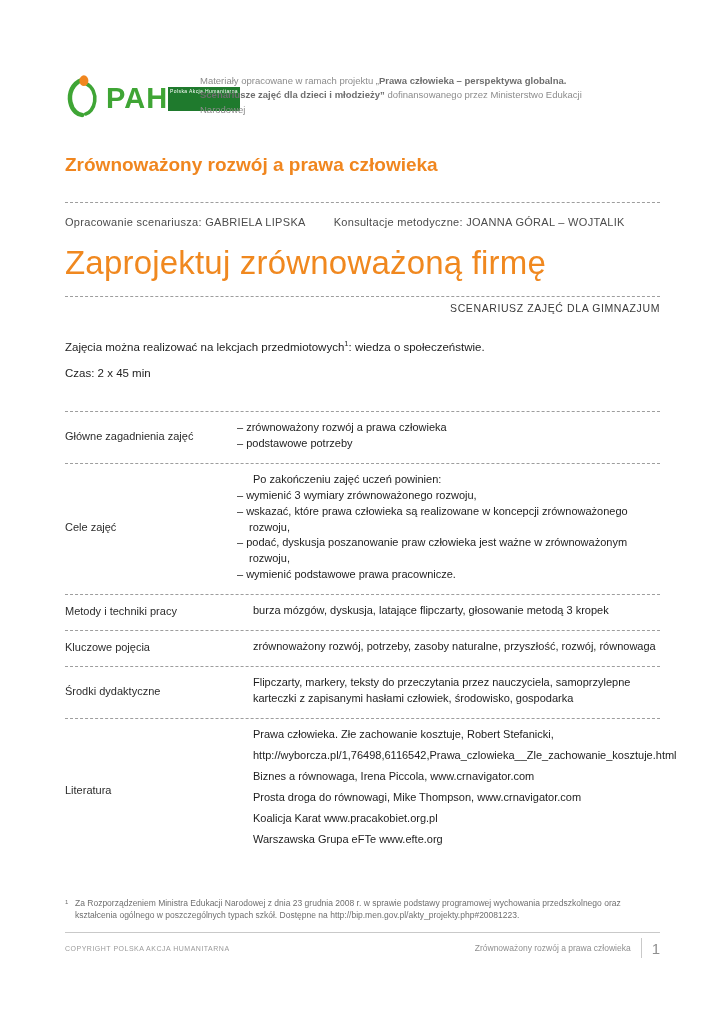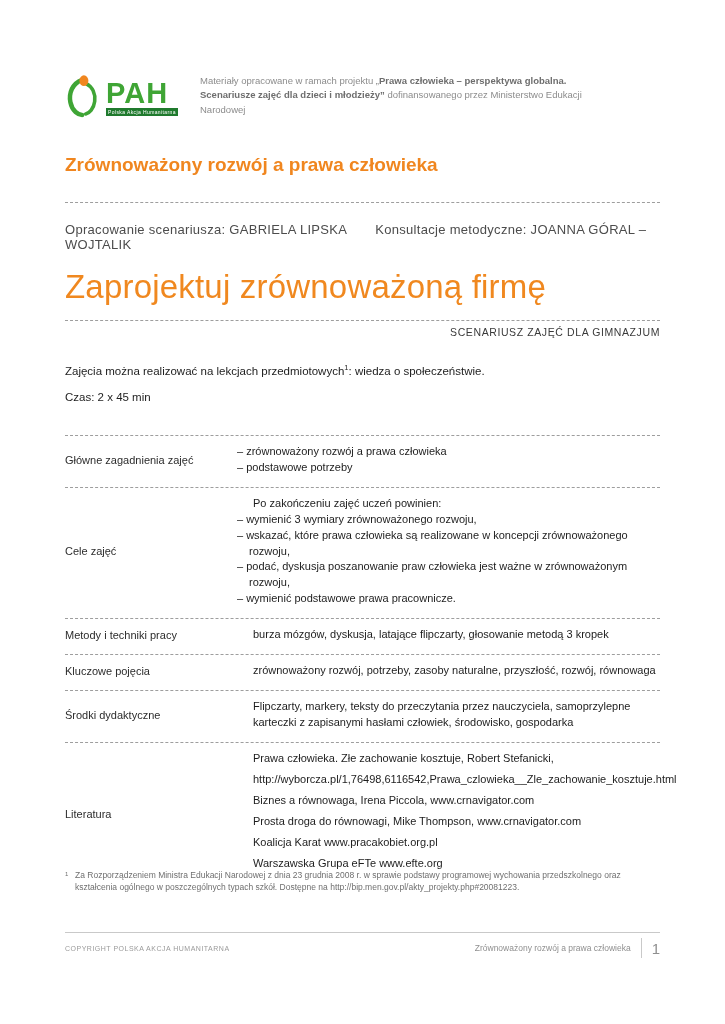--- a/index.html
+++ b/index.html
@@ -12,31 +12,31 @@
     font-family:"Liberation Sans", sans-serif;
     color:#222;
     overflow:hidden;
   }
   .content { position:absolute; left:65px; right:65px; top:0; }
 
   
   .header { display:flex; align-items:flex-start; margin-top:74px; }
   .logo { display:flex; align-items:center; width:125px; flex:0 0 auto; }
   .logo-emblem { margin-right:5px; }
-  .logo-textcol { display:flex; flex-direction:column; }
+  .logo-textcol { display:flex; flex-direction:row; }
   .logo-brand { color:#3fa535; font-weight:bold; font-size:29px; letter-spacing:1px; line-height:0.9; }
   .logo-strip { background:#1f7a2d; color:#fff; font-size:5px; letter-spacing:0.4px; padding:1px 2px; margin-top:2px; white-space:nowrap; }
   .project-note { font-size:9.5px; line-height:1.5; color:#8c8c8c; margin-left:10px; max-width:400px; }
   .project-note b { color:#6e6e6e; }
 
   
   .series-title { color:#f0861f; font-weight:bold; font-size:19px; margin-top:32px; }
   .dashed { border:none; border-top:1px dashed #9e9e9e; height:0; }
   .d1 { margin-top:26px; }
-  .credits { font-size:13px; color:#4c4c4c; letter-spacing:0.3px; margin-top:19px; }
+  .credits { font-size:11px; color:#4c4c4c; letter-spacing:0.3px; margin-top:13px; }
   .credits span { margin-right:28px; }
   .lesson-title { color:#f0881f; font-size:33px; font-weight:normal; margin-top:16px; letter-spacing:0.2px; }
   .d2 { margin-top:14px; }
   .subtitle { text-align:right; font-size:10.5px; color:#3a3a3a; letter-spacing:0.6px; margin-top:5px; }
 
   
   .intro { font-size:11.5px; margin-top:25px; color:#1d1d1d; }
   .intro sup { font-size:7.5px; }
   .duration { font-size:11.5px; font-weight:normal; margin-top:14px; color:#1d1d1d; }
 
@@ -44,21 +44,21 @@
   .info-table { margin-top:32px; }
   .row { display:flex; border-top:1px dashed #9e9e9e; padding:8px 0 11px 0;align-items:center; }
   .row-label { flex:0 0 172px; font-size:11px; color:#2c2c2c; padding-right:12px; }
   .row-content { flex:1; font-size:11px; color:#1d1d1d; line-height:1.45; }
   .row-content .line { padding-left:12px; text-indent:-12px; }
   .row-content .line:not(.bullet) { padding-left:16px; text-indent:0; }
   .row:last-child .row-content .line { margin-bottom:5px; }
   .row:last-child { border-bottom:none; }
 
   
-  .footnote { position:absolute; left:65px; right:65px; top:869px; display:flex; font-size:8.5px; color:#6f6f6f; line-height:1.45; }
+  .footnote { position:absolute; left:65px; right:65px; top:897px; display:flex; font-size:8.5px; color:#6f6f6f; line-height:1.45; }
   .footnote .fn-mark { flex:0 0 10px; font-size:6px; padding-top:1px; }
   .footnote .fn-text { flex:1; }
 
   
   .footer-rule { position:absolute; left:65px; right:65px; top:932px; border-top:1px solid #c9c9c9; }
   .footer { position:absolute; left:65px; right:65px; top:938px; display:flex; align-items:center; }
   .footer-copy { font-size:7px; color:#9a9a9a; letter-spacing:0.5px; }
   .footer-right { margin-left:auto; display:flex; align-items:center; }
   .footer-doc { font-size:8.5px; color:#8f8f8f; }
   .footer-sep { width:1px; height:20px; background:#c9c9c9; margin:0 10px; }

